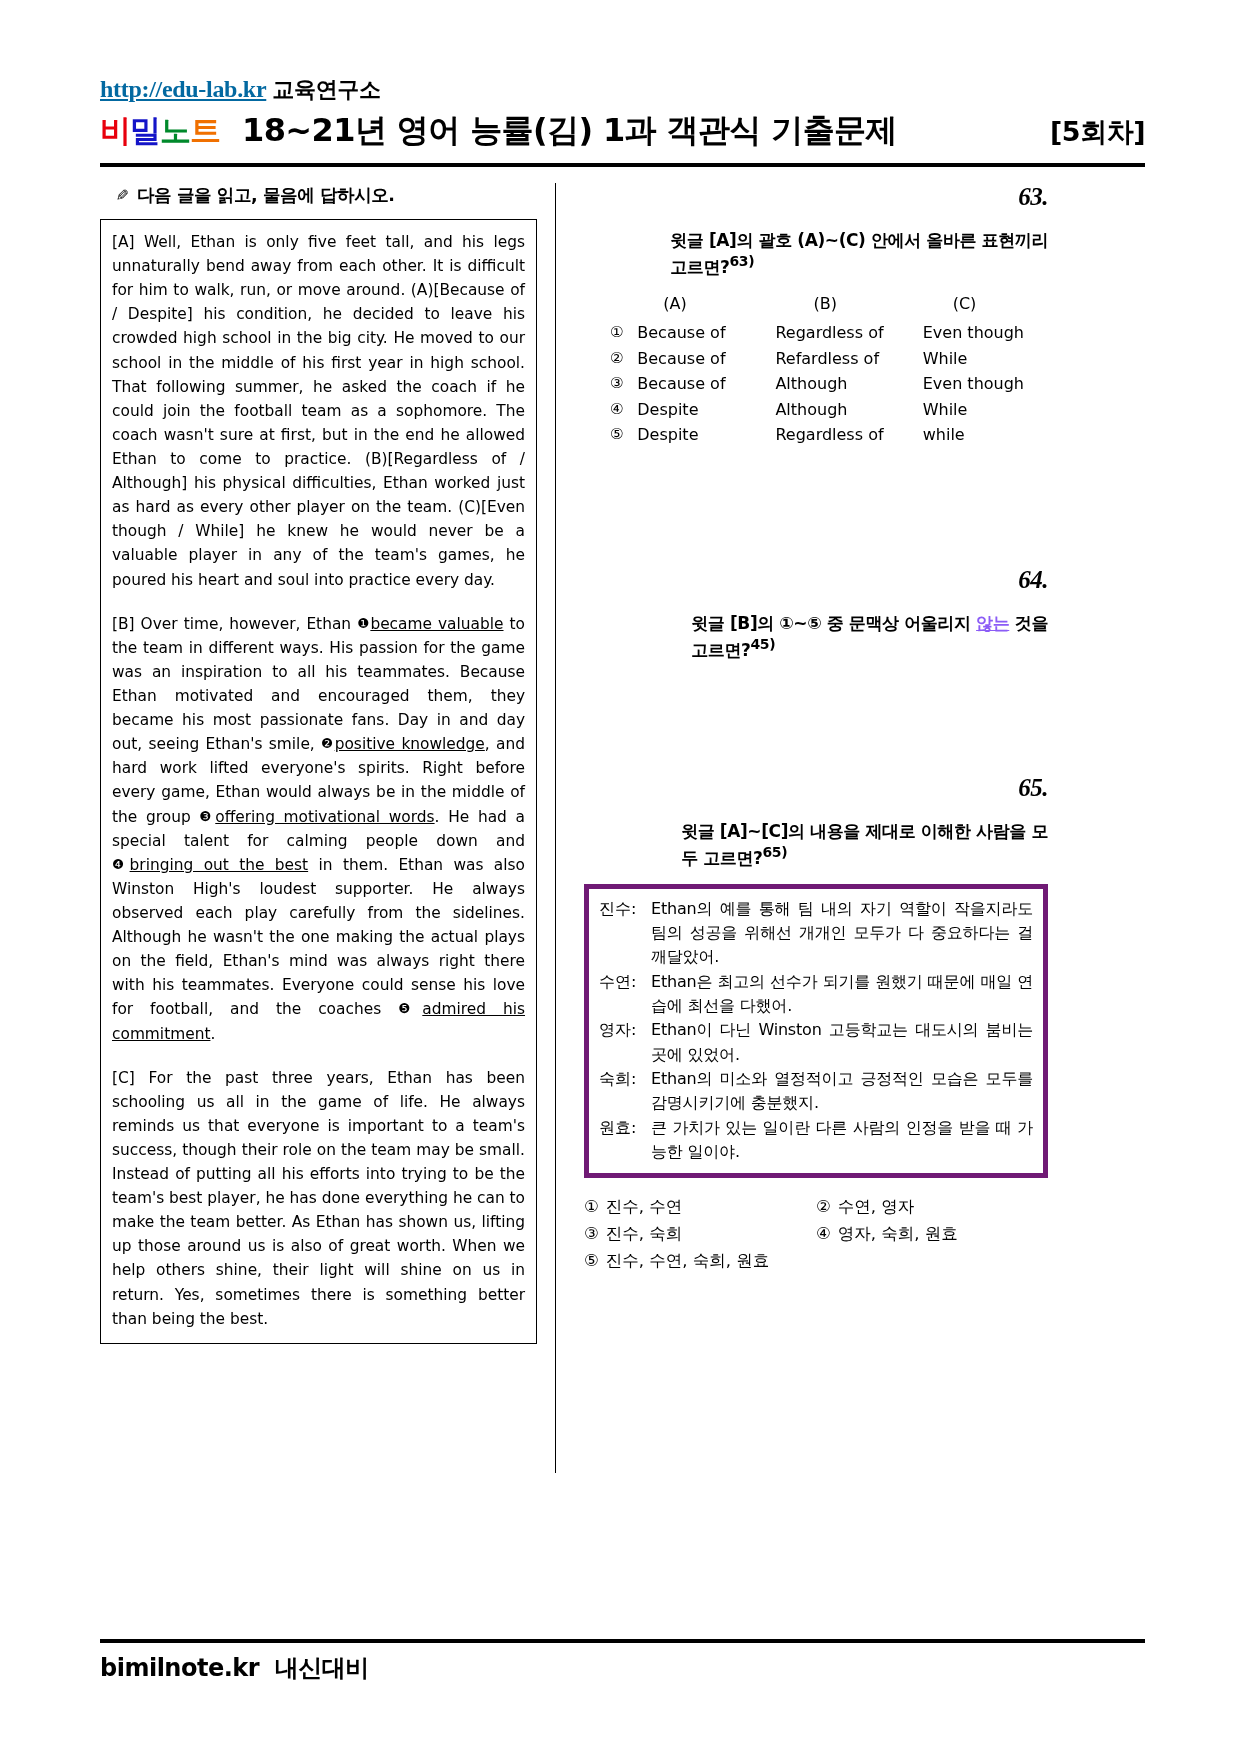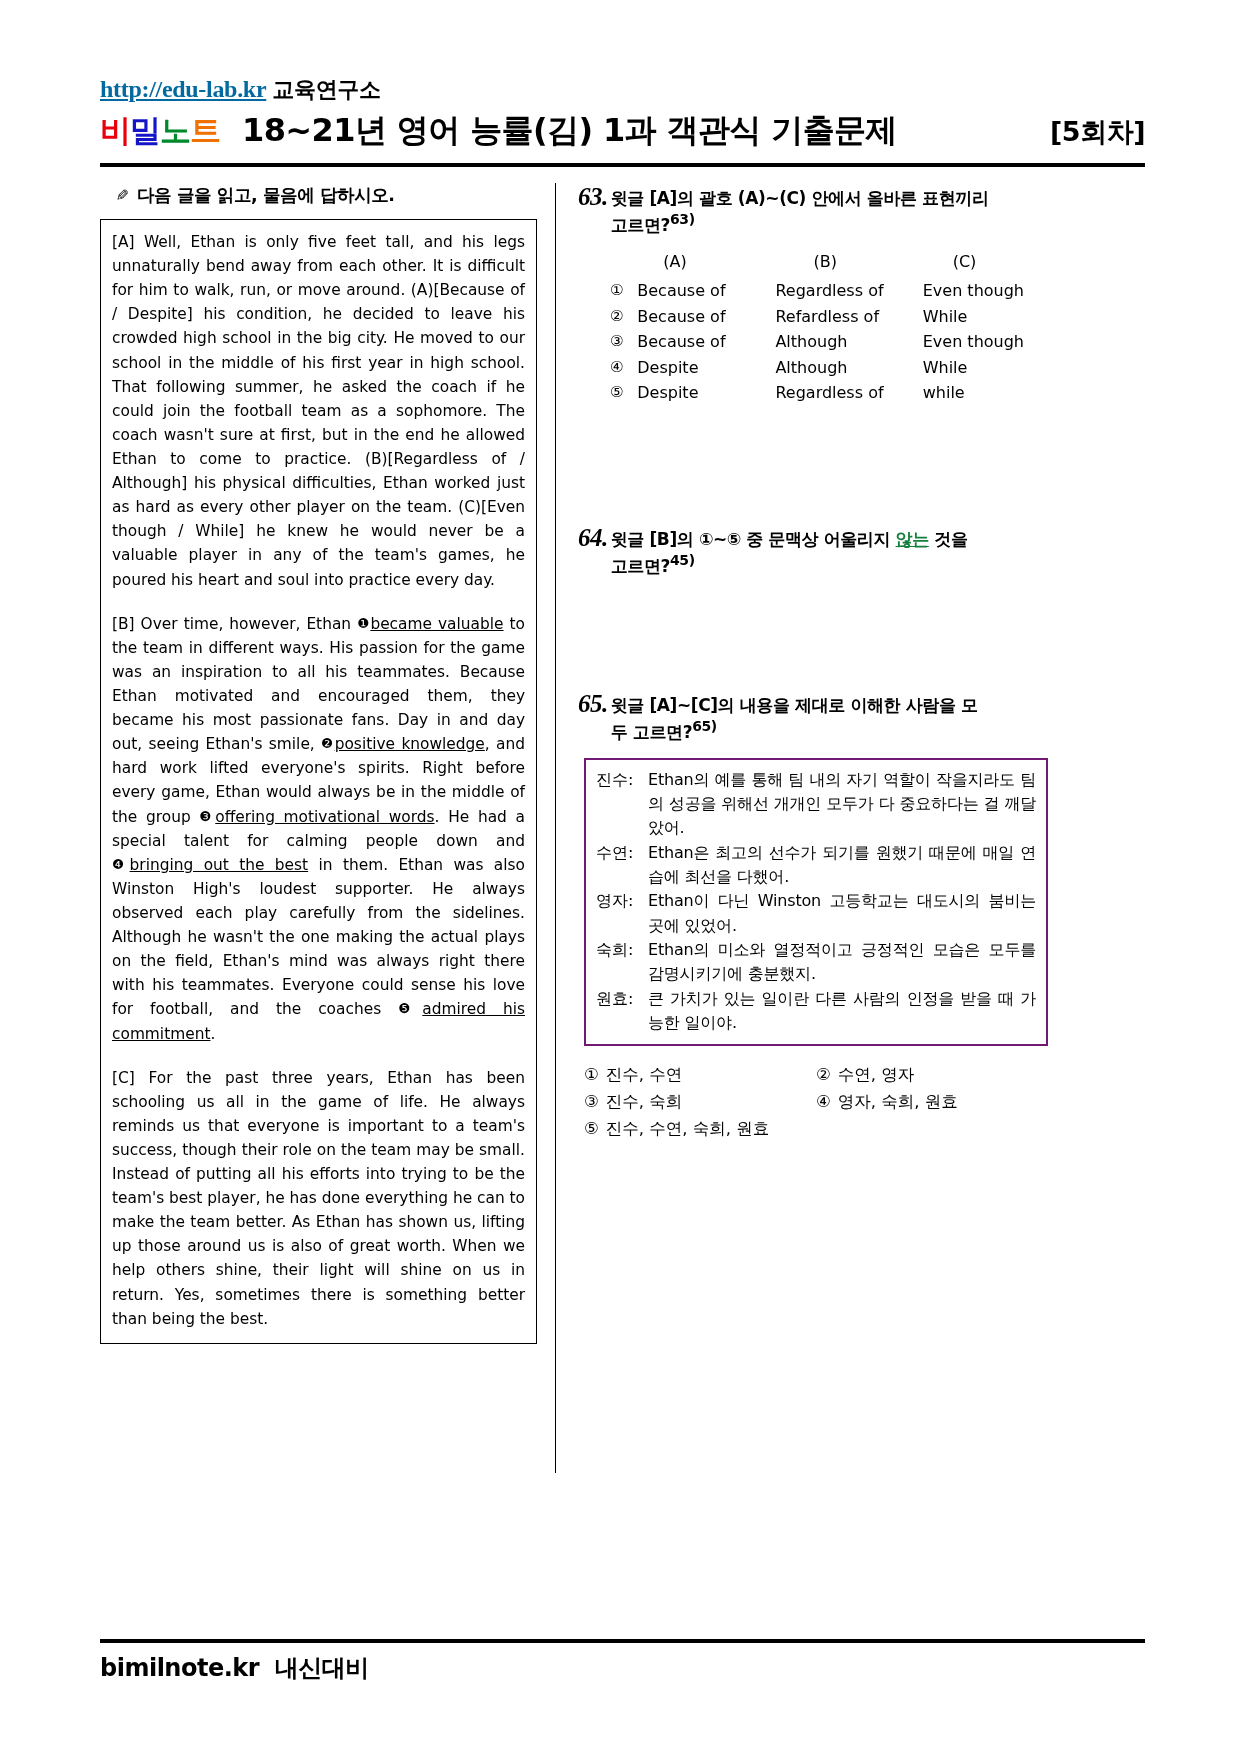--- a/index.html
+++ b/index.html
@@ -134,22 +134,23 @@
   .cnum {
     font-family: "DejaVu Sans", sans-serif;
     font-size: 13.5px;
     vertical-align: 1px;
   }
 
   
   .q-block { margin-bottom: 4px; }
   .q-head {
     display: flex;
-    align-items: flex-start;
-    gap: 3px;
+    align-items: flex-end;
+    gap: 14px;
+    flex-direction: column;
   }
   .q-num {
     font-family: "Liberation Serif", "DejaVu Serif", serif;
     font-style: italic;
     font-weight: bold;
     font-size: 25px;
     line-height: 1.12;
     flex: 0 0 auto;
     letter-spacing: -0.5px;
   }
@@ -159,21 +160,21 @@
     line-height: 1.42;
     letter-spacing: -0.4px;
     padding-top: 3px;
   }
   .q-text .sup {
     font-size: 14px;
     vertical-align: super;
     font-weight: bold;
   }
   .neg {
-    color: #15803d;
+    color: #8b5cf6;
     text-decoration: underline;
   }
 
   
   .opt-table {
     margin: 12px 0 0 32px;
     font-size: 16px;
     line-height: 1.47;
     border-collapse: collapse;
   }
@@ -189,21 +190,21 @@
   .opt-table .hdr td {
     text-align: left;
     padding-bottom: 5px;
   }
   .opt-table .hdr .hA { padding-left: 26px; }
   .opt-table .hdr .hB { padding-left: 38px; }
   .opt-table .hdr .hC { padding-left: 30px; }
 
   
   .dialog-box {
-    border: 2px solid #701a75;
+    border: 5px solid #701a75;
     margin: 14px 0 0 6px;
     padding: 8px 10px 9px 10px;
     font-size: 16px;
     line-height: 1.52;
   }
   .d-row {
     display: flex;
     align-items: flex-start;
   }
   .d-name {

